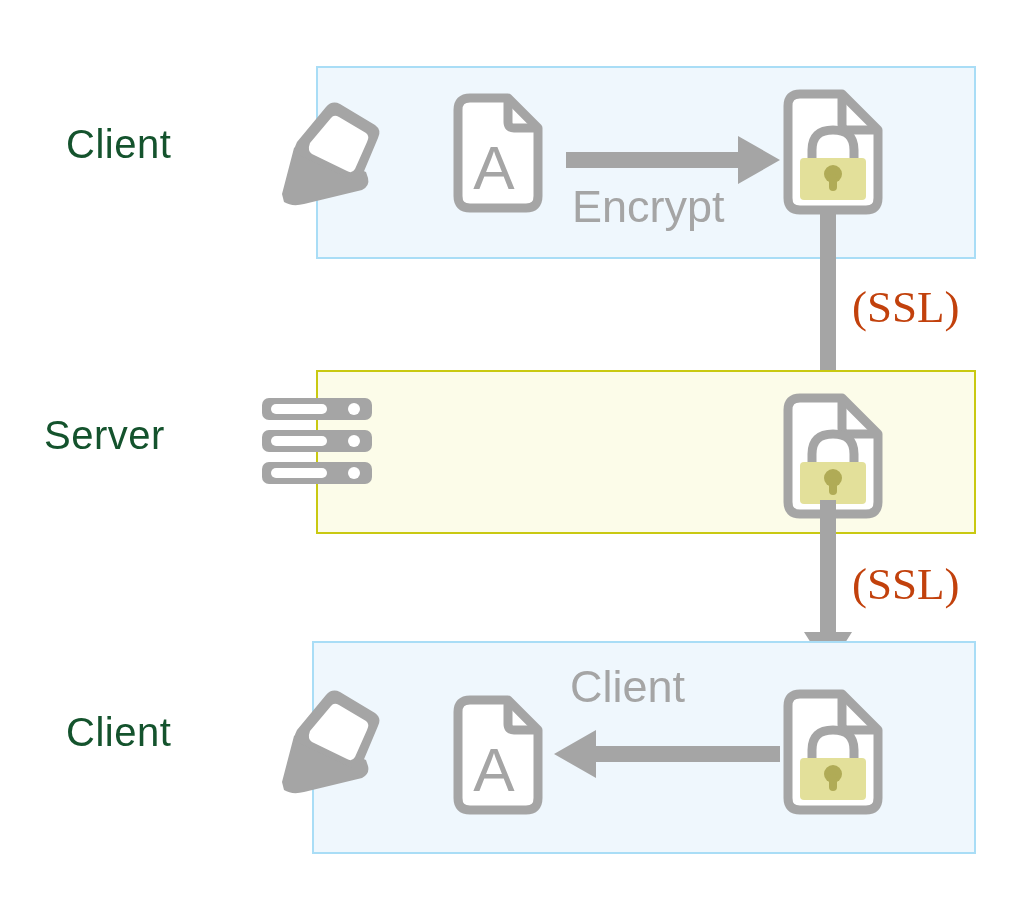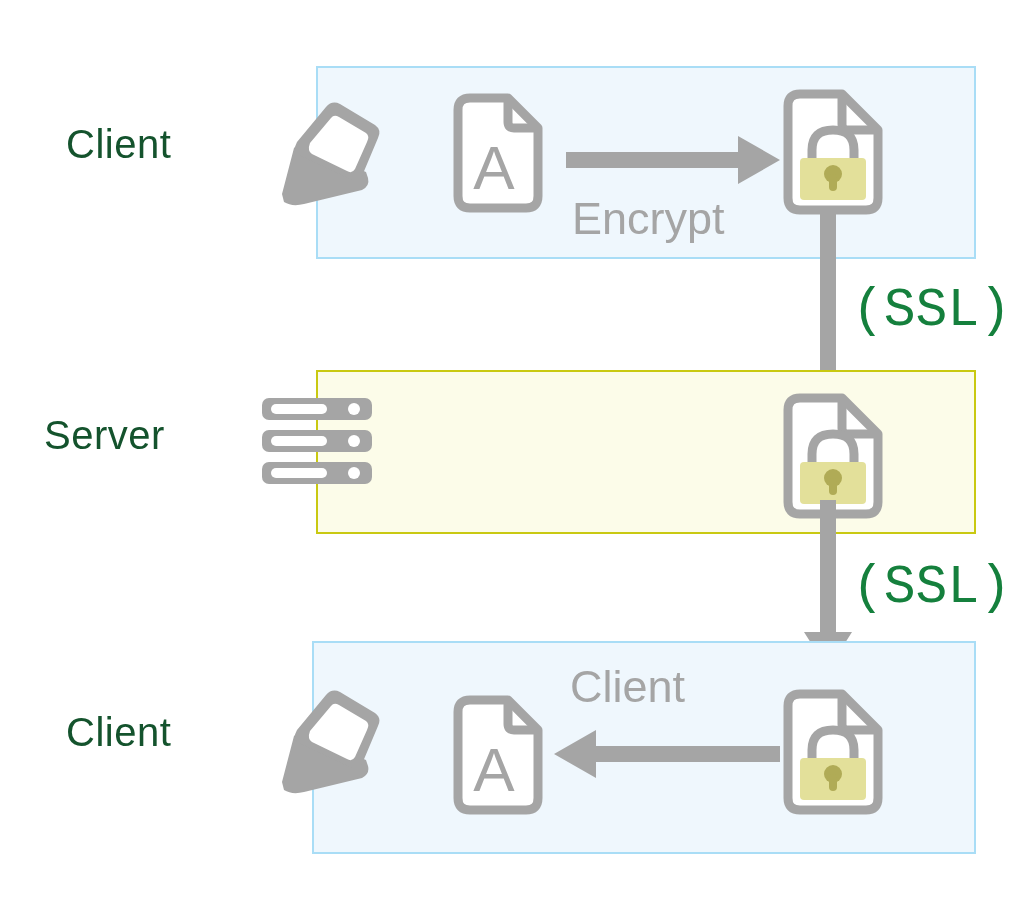--- a/index.html
+++ b/index.html
@@ -42,25 +42,25 @@
   .step-label {
     position: absolute;
     color: #a5a5a5;
     font-size: 45px;
     line-height: 1;
     white-space: nowrap;
     font-family: "Liberation Sans", sans-serif;
   }
   .ssl-label {
     position: absolute;
-    color: #15803d;
-    font-size: 53px;
+    color: #c2410c;
+    font-size: 45px;
     line-height: 1;
     white-space: nowrap;
-    font-family: Liberation Mono, monospace;
+    font-family: Liberation Serif, serif;
   }
   .icon-abs {
     position: absolute;
   }
   svg { display: block; overflow: visible; }
 </style>
 </head>
 <body>
 
 <div id="diagram-root">
@@ -86,21 +86,21 @@
       <text x="44" y="97" text-anchor="middle" font-family="Liberation Sans, sans-serif" font-size="62" fill="#a5a5a5">A</text>
     </svg>
   </div>
 
   <div class="icon-abs" style="left:566px; top:134px; width:218px; height:52px;">
     <svg width="218" height="52" viewBox="0 0 218 52" aria-hidden="true">
       <path d="M0 18 L172 18 L172 2 L214 26 L172 50 L172 34 L0 34 Z" fill="#a5a5a5"></path>
     </svg>
   </div>
 
-  <div class="step-label" style="left:572px; top:196px;">Encrypt</div>
+  <div class="step-label" style="left:572px; top:184px;">Encrypt</div>
 
   <div class="icon-abs" style="left:820px; top:196px; width:16px; height:216px;">
     <svg width="16" height="216" viewBox="0 0 16 216" aria-hidden="true">
       <rect x="0" y="0" width="16" height="216" fill="#a5a5a5"></rect>
     </svg>
   </div>
 
   <div class="icon-abs" style="left:780px; top:88px; width:106px; height:130px;">
     <svg width="106" height="130" viewBox="0 0 106 130" aria-hidden="true">
       <path d="M8 18 Q8 6 20 6 L62 6 L98 42 L98 110 Q98 122 86 122 L20 122 Q8 122 8 110 Z" fill="#ffffff" stroke="#a5a5a5" stroke-width="9" stroke-linejoin="round"></path>

